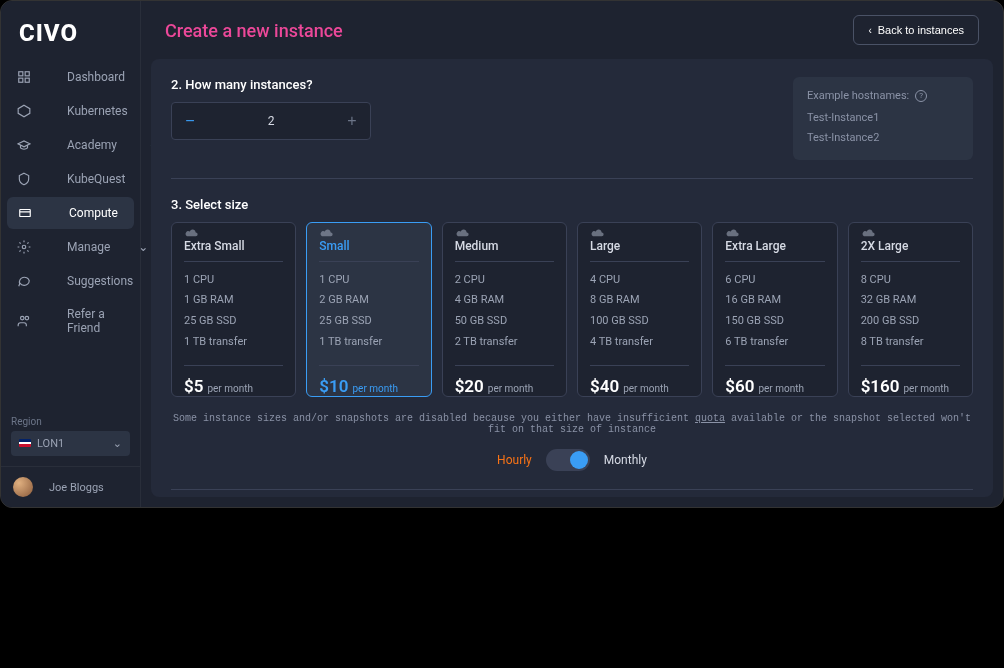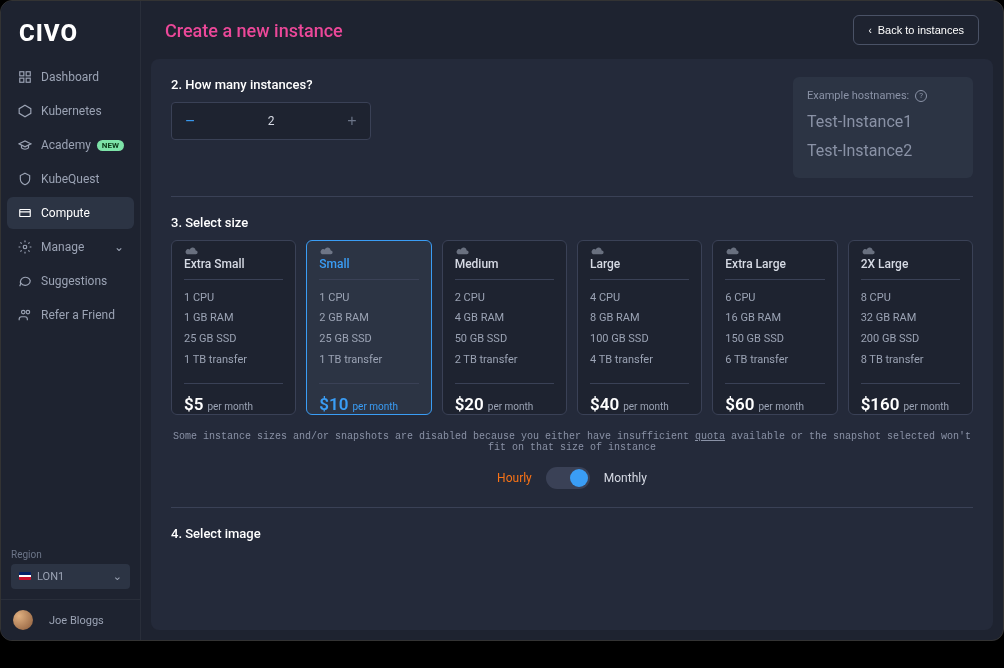--- a/index.html
+++ b/index.html
@@ -1,21 +1,21 @@
 <!DOCTYPE html>
 <html><head>
 <meta charset="utf-8">
 <style>
 * { margin: 0; padding: 0; box-sizing: border-box; }
 body { font-family: -apple-system, BlinkMacSystemFont, "Segoe UI", Roboto, sans-serif; background: #000; width: 1004px; height: 668px; overflow: hidden; }
-.app { display: flex; width: 1004px; height: 641px; background: #1e2330; border-radius: 12px; overflow: hidden; border: 1px solid #333; }
+.app { display: flex; width: 1004px; height: 508px; background: #1e2330; border-radius: 12px; overflow: hidden; border: 1px solid #333; }
 .sidebar { width: 140px; background: #1e2330; display: flex; flex-direction: column; border-right: 1px solid rgba(255,255,255,0.05); }
 .logo { font-size: 24px; font-weight: 800; color: #fff; padding: 18px 18px 14px 18px; letter-spacing: 1px; }
 .nav { flex: 1; padding: 0 6px; }
-.nav-item { display: flex; align-items: center; padding: 8px 10px; color: #9ba3b4; font-size: 12px; cursor: pointer; border-radius: 6px; margin-bottom: 2px; }
+.nav-item { display: flex; align-items: center; padding: 8px 10px; color: #9ba3b4; font-size: 12px; cursor: pointer; border-radius: 6px; margin-bottom: 2px; gap: 28px; }
 .nav-item.active { background: #2c3444; color: #fff; }
 .nav-item .icon { width: 16px; height: 16px; margin-right: 8px; display: inline-flex; align-items: center; justify-content: center; }
 .nav-item .icon svg { width: 14px; height: 14px; stroke: currentColor; fill: none; stroke-width: 2; }
 .badge-new { background: #7de3a8; color: #0d3b1a; font-size: 8px; font-weight: 700; padding: 1px 5px; border-radius: 8px; margin-left: 6px; }
 .nav-item .chev { margin-left: auto; }
 .region-block { padding: 10px 10px; }
 .region-label { color: #6c7588; font-size: 10px; margin-bottom: 4px; }
 .region-select { background: #2c3444; color: #9ba3b4; font-size: 11px; padding: 6px 8px; border-radius: 4px; display: flex; align-items: center; justify-content: space-between; }
 .flag { width: 12px; height: 8px; background: linear-gradient(180deg,#012169 33%,#fff 33%,#fff 66%,#c8102e 66%); display: inline-block; margin-right: 6px; border-radius: 1px; }
 .user-block { display: flex; align-items: center; padding: 10px 12px; border-top: 1px solid rgba(255,255,255,0.05); gap: 8px; }
@@ -31,21 +31,21 @@
 .col { flex: 1; }
 .section-label { color: #fff; font-size: 13px; font-weight: 500; margin-bottom: 10px; }
 .hostname-input { width: 100%; background: #6b7693; border: 1px solid #3a4156; color: #e8eaf0; font-size: 12px; padding: 10px 12px; border-radius: 4px; }
 .qty { display: flex; align-items: center; background: #1e2330; border: 1px solid #3a4156; border-radius: 4px; overflow: hidden; height: 38px; }
 .qty-btn { width: 36px; height: 100%; display: flex; align-items: center; justify-content: center; color: #3a9df5; font-size: 16px; cursor: pointer; background: transparent; border: none; }
 .qty-btn.plus { color: #6c7588; }
 .qty-val { flex: 1; text-align: center; color: #d6dae4; font-size: 12px; }
 .example-box { background: #2c3444; border-radius: 6px; padding: 12px 14px; width: 180px; }
 .example-title { color: #8a92a6; font-size: 11px; margin-bottom: 6px; display: flex; align-items: center; }
 .example-title .q { margin-left: 6px; width: 12px; height: 12px; border: 1px solid #8a92a6; border-radius: 50%; font-size: 8px; display: inline-flex; align-items: center; justify-content: center; }
-.example-item { color: #8a92a6; font-size: 16px; line-height: 1.8; }
+.example-item { color: #8a92a6; font-size: 11px; line-height: 1.8; }
 .divider { border: none; border-top: 1px solid #3a4156; margin: 18px 0; }
 .size-grid { display: flex; gap: 10px; }
 .size-card { flex: 1; background: #1e2330; border: 1px solid #3a4156; border-radius: 6px; padding: 0 12px; cursor: pointer; display: flex; flex-direction: column; }
 .size-card.selected { border-color: #3a9df5; background: #2c3444; }
 .size-card.selected .size-name, .size-card.selected .price-amt, .size-card.selected .price-unit { color: #3a9df5; }
 .cloud-icn { width: 16px; height: 10px; margin-bottom: 6px; opacity: 0.6; }
 .cloud-icn svg { width: 100%; height: 100%; fill: #9ba3b4; }
 .size-name { color: #d6dae4; font-size: 12px; font-weight: 500; padding-bottom: 8px; border-bottom: 1px solid #3a4156; margin-bottom: 8px; }
 .spec { color: #9ba3b4; font-size: 11px; line-height: 1.9; }
 .price-row { margin-top: 12px; padding-top: 10px; border-top: 1px solid #3a4156; display: flex; align-items: baseline; }

